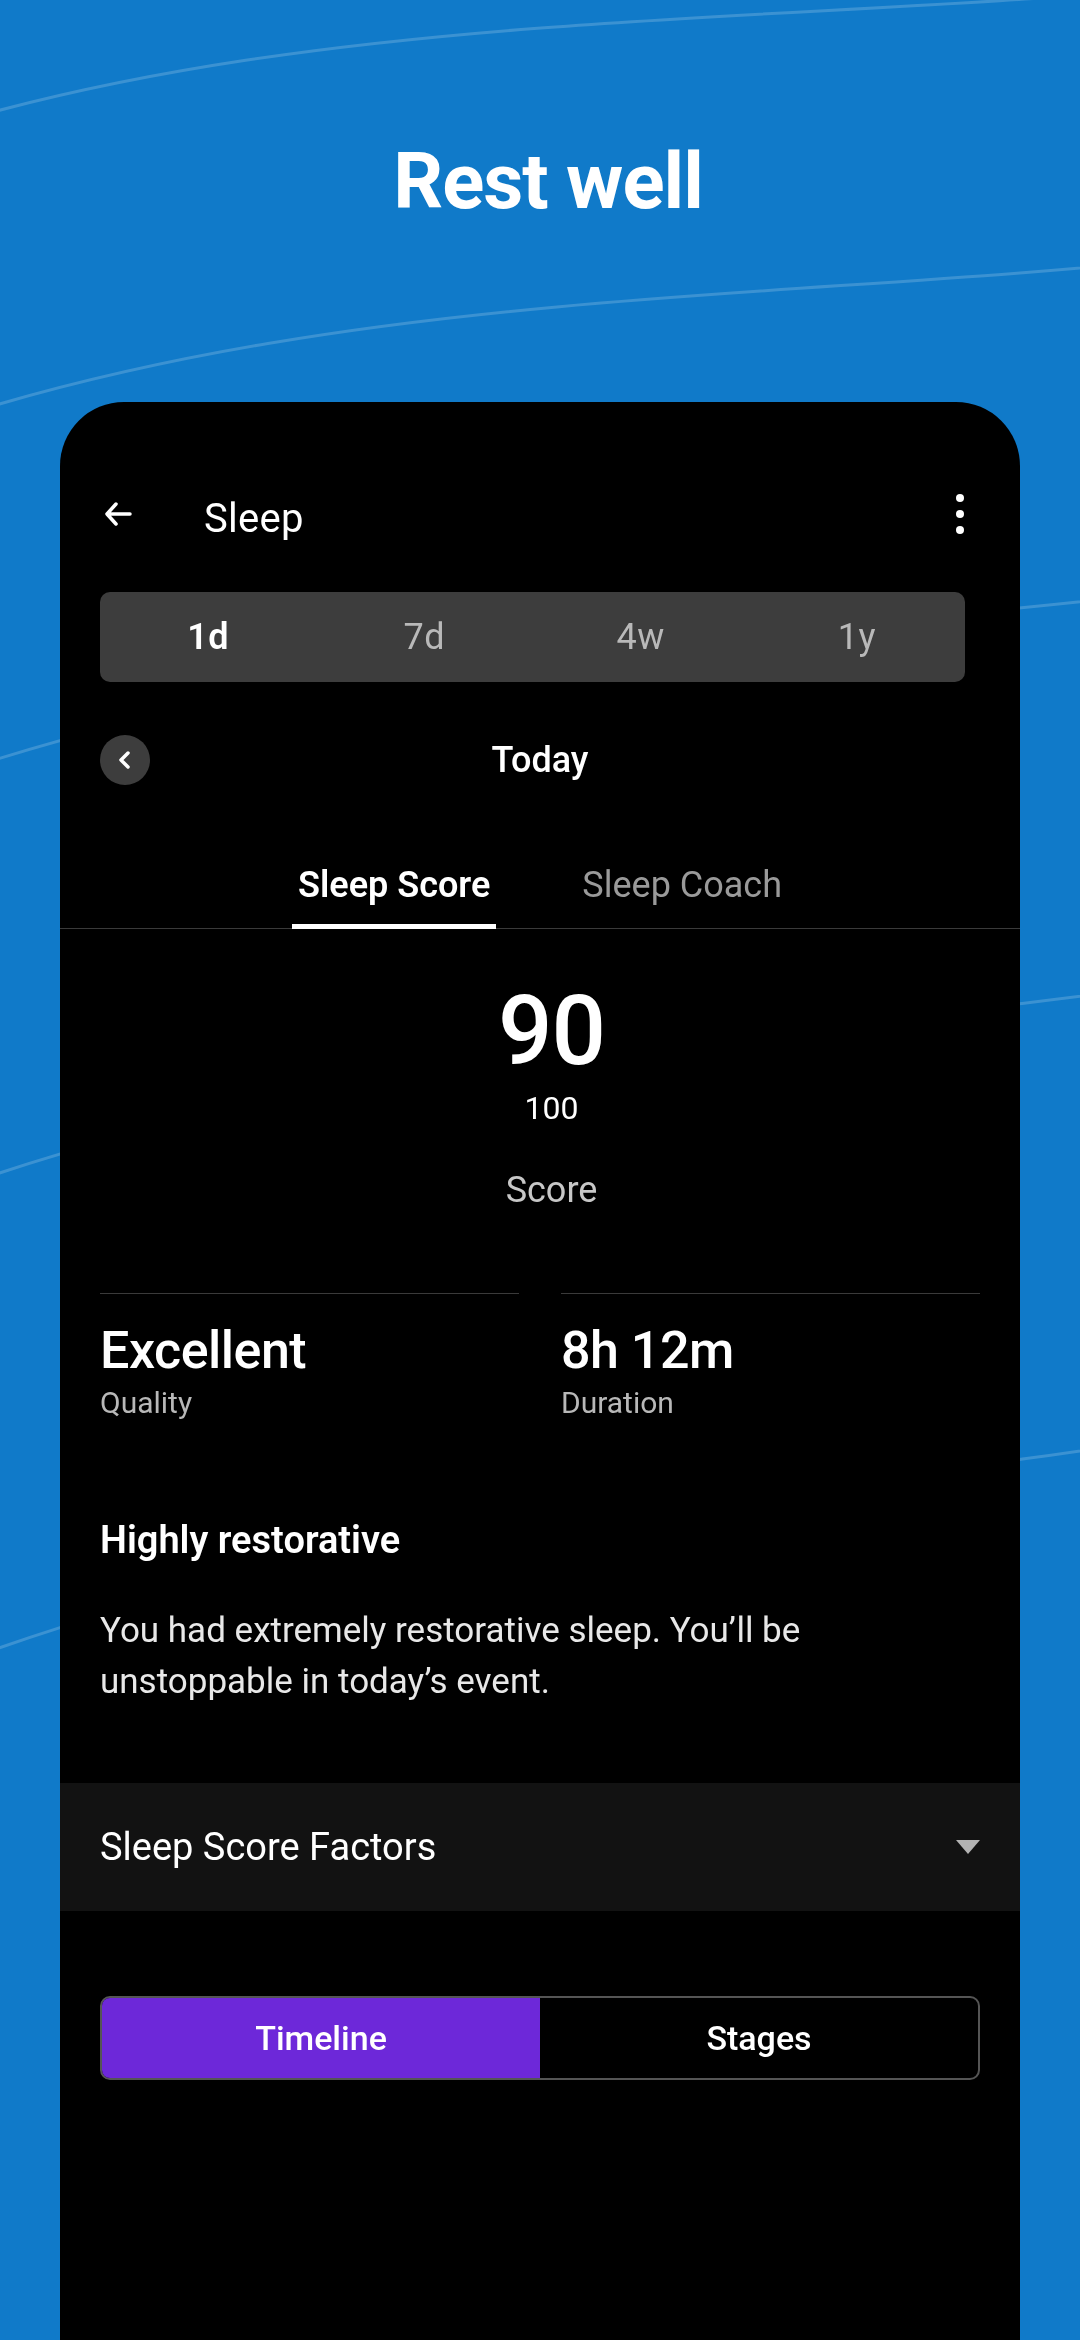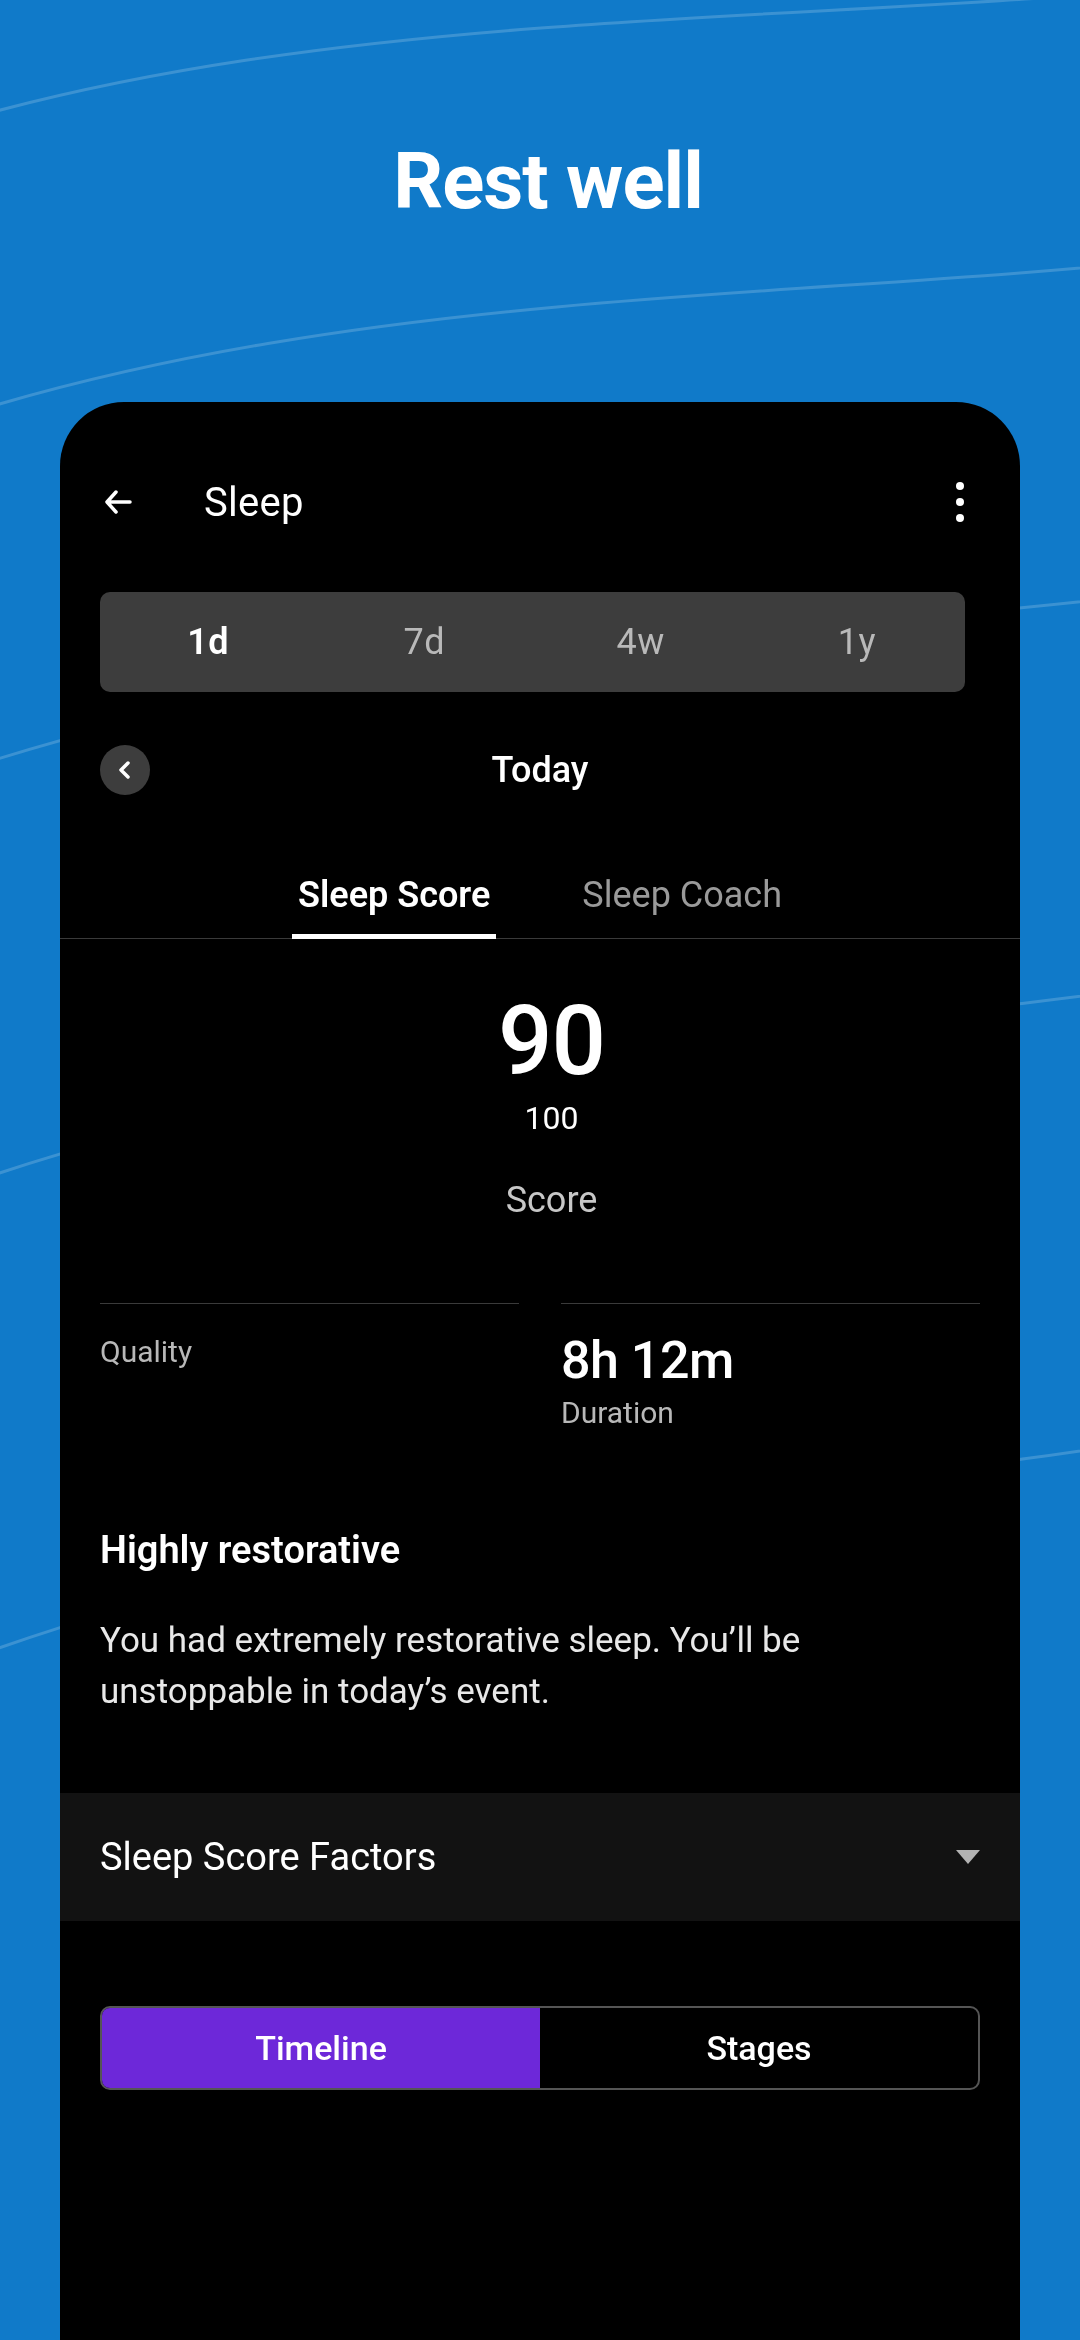--- a/index.html
+++ b/index.html
@@ -41,21 +41,21 @@
     height: 1938px; 
     background: #000;
     border-radius: 64px 64px 0 0;
     overflow: hidden;
     color: #fff;
   }
 
   
   .appbar {
     display: flex;
-    align-items: center;
+    align-items: flex-end;
     padding: 60px 32px 0 32px;
     height: 140px;
   }
   .back-btn {
     width: 56px; height: 56px;
     display: flex; align-items: center; justify-content: center;
     cursor: pointer;
   }
   .appbar-title {
     margin-left: 56px;
@@ -68,21 +68,21 @@
     width: 56px; height: 56px;
     display: flex; align-items: center; justify-content: center;
     cursor: pointer;
   }
   .dots { display:flex; flex-direction:column; gap:8px; }
   .dots span { width:8px; height:8px; border-radius:50%; background:#fff; }
 
   
   .range-seg {
     margin: 50px 55px 0 40px;
-    height: 100px;
+    height: 90px;
     background: #3d3d3d;
     border-radius: 10px;
     display: flex;
   }
   .range-seg .seg {
     flex: 1;
     display:flex; align-items:center; justify-content:center;
     font-size: 36px;
     color: #b9b9b9;
     cursor: pointer;
@@ -251,20 +251,21 @@
   </div>
 
   <div class="score-block">
     <div class="score-value">90</div>
     <div class="score-max">100</div>
     <div class="score-label">Score</div>
   </div>
 
   <div class="stats">
     <div class="stat">
+      <div class="stat-value">Excellent</div>
       <div class="stat-label">Quality</div>
     </div>
     <div class="stat">
       <div class="stat-value">8h 12m</div>
       <div class="stat-label">Duration</div>
     </div>
   </div>
 
   <div class="summary">
     <div class="summary-title">Highly restorative</div>

